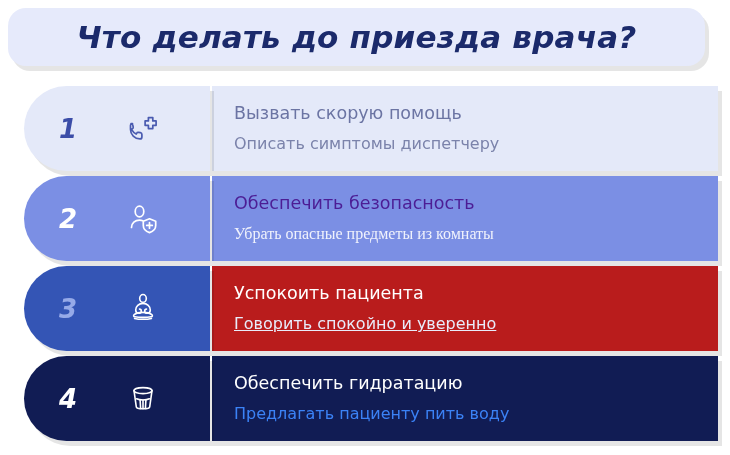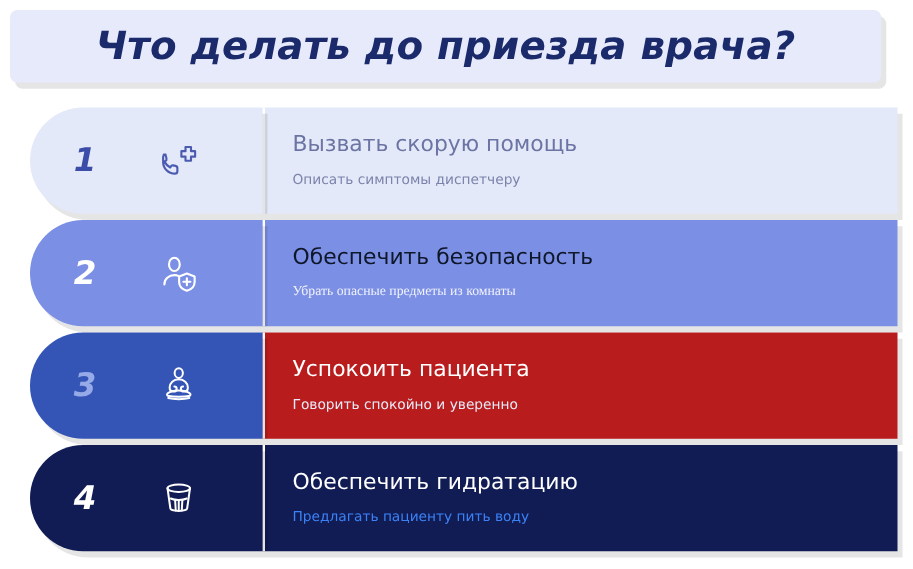--- a/index.html
+++ b/index.html
@@ -16,21 +16,21 @@
   }
 
   
   .title-banner {
     position: absolute;
     left: 8px;
     top: 8px;
     width: 697px;
     height: 58px;
     background: #e6eafb;
-    border-radius: 6px;
+    border-radius: 18px;
     display: flex;
     align-items: center;
     justify-content: center;
     box-shadow: 4px 5px 0 rgba(0,0,0,0.10);
   }
   .title-text {
     font-family: "DejaVu Sans", "Liberation Sans", sans-serif;
     font-size: 31px;
     font-weight: bold;
     font-style: italic;
@@ -93,21 +93,21 @@
     box-sizing: border-box;
     box-shadow: 4px 5px 0 rgba(0,0,0,0.10);
   }
   .step-title {
     font-size: 17.5px;
     font-weight: normal;
     line-height: 1.25;
     margin-bottom: 9px;
   }
   .step-sub {
-    font-size: 11px;
+    font-size: 16px;
     line-height: 1.2;
   }
 
   
 </style>
 </head>
 <body>
 
 <div class="title-banner" style="background: rgb(230, 234, 251);">
   <div class="title-text" style="color: rgb(27, 42, 107);">Что делать до приезда врача?</div>
@@ -137,41 +137,41 @@
       <div class="step-icon">
         <svg width="38" height="38" viewBox="0 0 38 38" fill="none" stroke="#ffffff" stroke-width="1.7" stroke-linecap="round" stroke-linejoin="round">
           <ellipse cx="15.5" cy="11.5" rx="4.3" ry="5.3" stroke="#ffffff"></ellipse>
           <path d="M7.5 27.5c0-4.4 3.6-7.4 8-7.4 1.2 0 2.3.2 3.3.6" stroke="#ffffff"></path>
           <path d="M25.5 18.8l6.2 2.4v4.3c0 3.3-2.4 5.9-6.2 7.1-3.8-1.2-6.2-3.8-6.2-7.1v-4.3z" stroke="#ffffff"></path>
           <path d="M25.5 22.6v5.6M22.7 25.4h5.6" stroke="#ffffff"></path>
         </svg>
       </div>
     </div>
     <div class="step-right" style="background: rgb(123, 143, 228);">
-      <div class="step-title" style="color: #0f172a;">Обеспечить безопасность</div>
+      <div class="step-title" style="color: #4c1d95;">Обеспечить безопасность</div>
       <div class="step-sub" style="color: rgb(240, 242, 252); font-family: Liberation Serif, serif;">Убрать опасные предметы из комнаты</div>
     </div>
   </div>
 
   <div class="step-row">
     <div class="step-left" style="background: rgb(52, 85, 181);">
       <div class="step-num" style="color: rgb(150, 170, 232);">3</div>
       <div class="step-icon">
         <svg width="38" height="38" viewBox="0 0 38 38" fill="none" stroke="#ffffff" stroke-width="1.6" stroke-linecap="round" stroke-linejoin="round">
           <ellipse cx="19" cy="8.4" rx="3.3" ry="3.9" stroke="#ffffff"></ellipse>
           <path d="M19 13.4c-4.2 0-7.3 3-7.3 6.6 0 1.9 1.3 3.2 3 3.2 1.5 0 2.6-1 2.6-2.3 0-1.1-.8-1.8-1.8-1.8" stroke="#ffffff"></path>
           <path d="M19 13.4c4.2 0 7.3 3 7.3 6.6 0 1.9-1.3 3.2-3 3.2-1.5 0-2.6-1-2.6-2.3 0-1.1.8-1.8 1.8-1.8" stroke="#ffffff"></path>
           <path d="M10.2 24.6c1.8-1.4 5.1-2.2 8.8-2.2s7 .8 8.8 2.2c1 .8.7 2-.7 2.2-2.2.4-5.2.6-8.1.6s-5.9-.2-8.1-.6c-1.4-.2-1.7-1.4-.7-2.2z" stroke="#ffffff"></path>
           <path d="M10.6 28.4c2.2.6 5.3.9 8.4.9s6.2-.3 8.4-.9" stroke="#ffffff"></path>
         </svg>
       </div>
     </div>
     <div class="step-right" style="background: #b91c1c;">
       <div class="step-title" style="color: rgb(255, 255, 255);">Успокоить пациента</div>
-      <div class="step-sub" style="color: rgb(232, 236, 250);">Говорить спокойно и уверенно</div>
+      <div class="step-sub" style="color: rgb(232, 236, 250); text-decoration: underline;">Говорить спокойно и уверенно</div>
     </div>
   </div>
 
   <div class="step-row">
     <div class="step-left" style="background: rgb(17, 28, 84);">
       <div class="step-num" style="color: rgb(255, 255, 255);">4</div>
       <div class="step-icon">
         <svg width="38" height="38" viewBox="0 0 38 38" fill="none" stroke="#ffffff" stroke-width="1.6" stroke-linecap="round" stroke-linejoin="round">
           <ellipse cx="19" cy="10.6" rx="9" ry="3" stroke="#ffffff"></ellipse>
           <path d="M10 10.6l2.3 16.2c.1 1 3.1 1.9 6.7 1.9s6.6-.9 6.7-1.9L28 10.6" stroke="#ffffff"></path>

